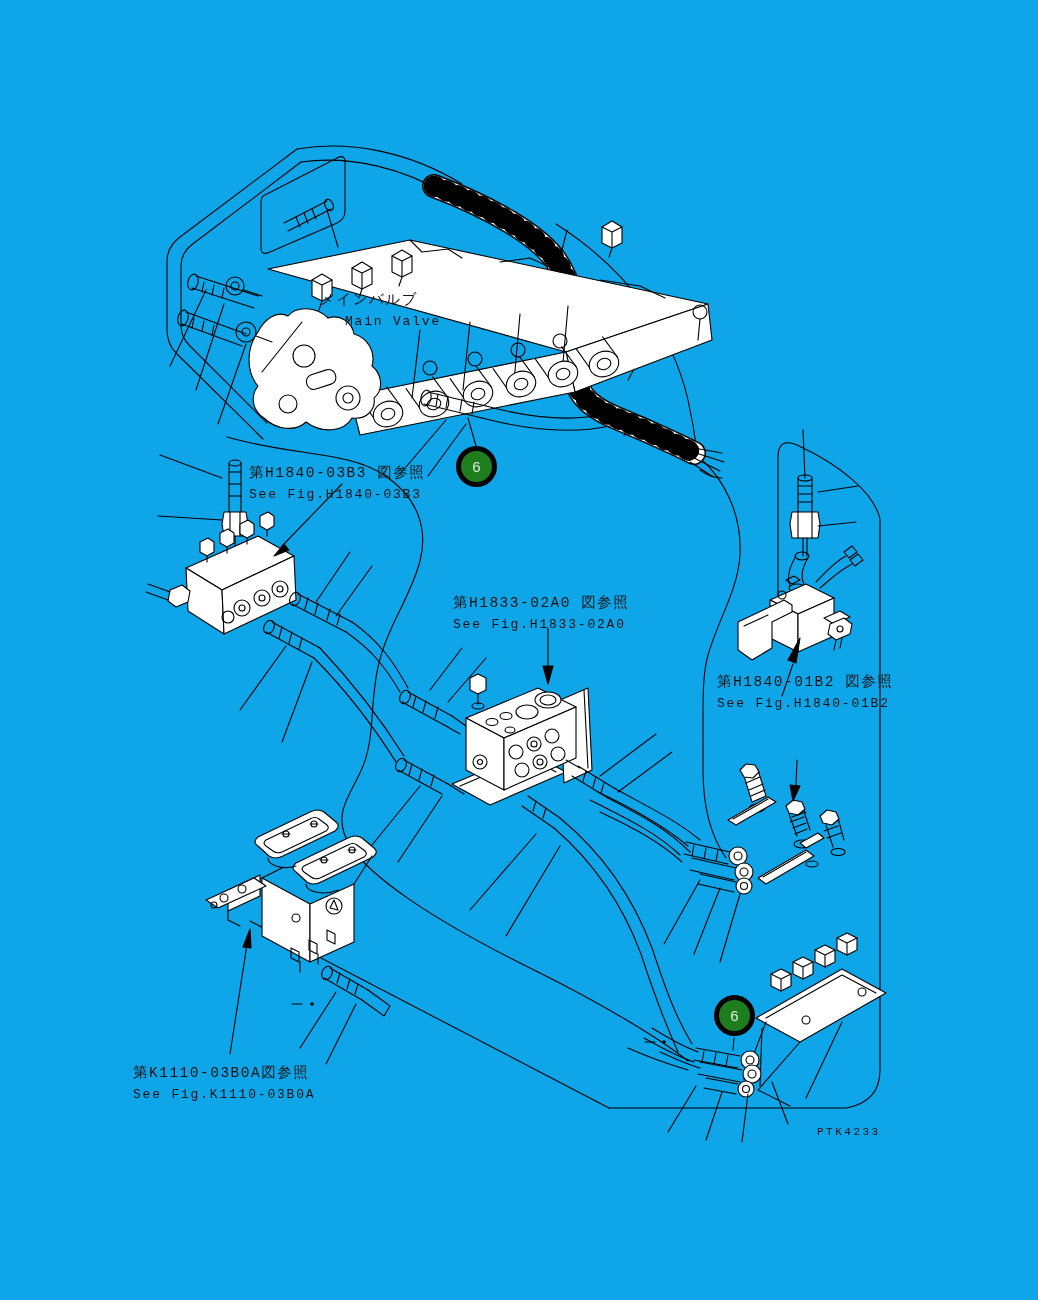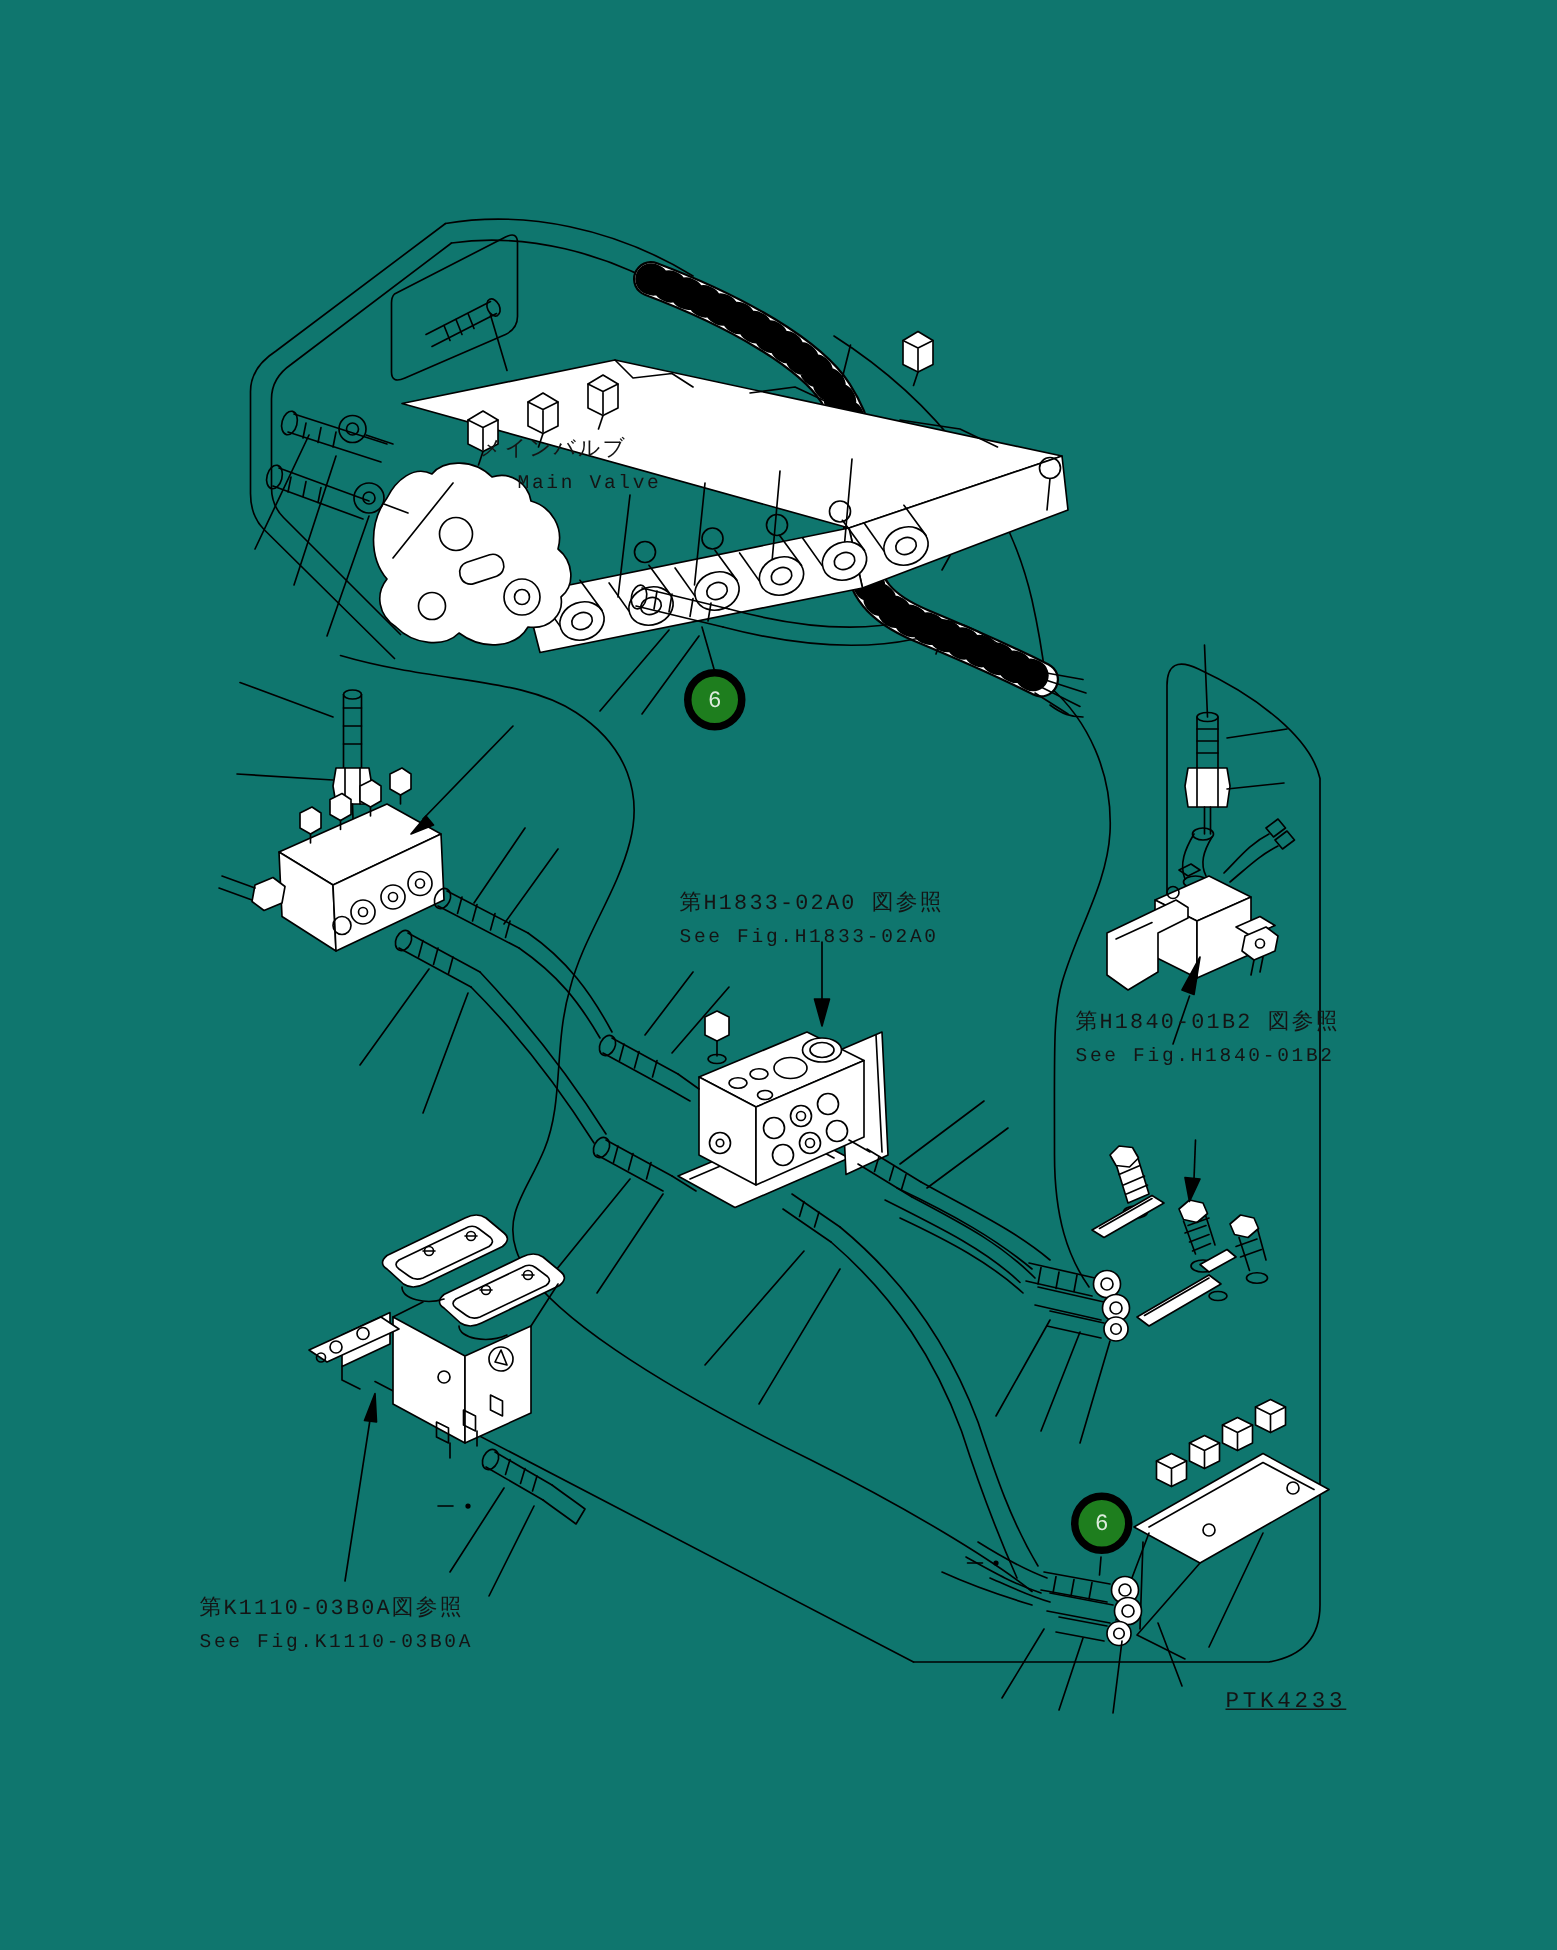--- a/index.html
+++ b/index.html
@@ -1,26 +1,26 @@
 <!DOCTYPE html>
 <html><head>
 <meta charset="utf-8">
 <style>
   html,body{margin:0;padding:0;background:#fff;}
-  #page{position:relative;width:1038px;height:1300px;background:#0f766e;overflow:hidden;
+  #page{position:relative;width:1038px;height:1300px;background:#0ea5e9;overflow:hidden;
         font-family:"Liberation Mono","DejaVu Sans Mono",monospace;}
   #art{position:absolute;left:0;top:0;}
   .lbl{position:absolute;white-space:nowrap;color:#141414;}
   .lbl .jp{display:block;font-size:14.5px;letter-spacing:1.5px;line-height:22px;}
   .lbl .en{display:block;font-size:13px;letter-spacing:1.8px;line-height:22px;}
   .callout{position:absolute;width:31px;height:31px;border-radius:50%;
            border:5px solid #000;background:#1e7e1e;color:#ddecdd;
            display:flex;align-items:center;justify-content:center;
            font-size:15px;font-family:"Liberation Sans","DejaVu Sans",sans-serif;cursor:pointer;}
-  .code{position:absolute;font-size:15px;letter-spacing:2.5px;color:#141414;text-decoration:underline;}
+  .code{position:absolute;font-size:11px;letter-spacing:2.5px;color:#141414;}
   svg *{vector-effect:non-scaling-stroke;}
 </style>
 </head>
 <body>
 
 <div id="page">
 
 <svg id="art" width="1038" height="1300" viewBox="0 0 1038 1300" fill="none" stroke="#000" stroke-width="1.1" stroke-linecap="round" stroke-linejoin="round">
 
   <g>
@@ -413,20 +413,24 @@
     <path d="M 230,1054 L 248,938" fill="none"></path>
     <polygon points="250,929 243,947 251,948"></polygon>
   </g>
 </svg>
 
   <div class="lbl" style="left:320px;top:289px;">
     <span class="jp">メインバルブ</span>
     <span class="en" style="padding-left:5px;margin-left:20px;">Main Valve</span>
   </div>
 
+  <div class="lbl" style="left:249px;top:462px;">
+    <span class="jp">第H1840-03B3 図参照</span>
+    <span class="en">See Fig.H1840-03B3</span>
+  </div>
 
   <div class="lbl" style="left:453px;top:592px;">
     <span class="jp">第H1833-02A0 図参照</span>
     <span class="en">See Fig.H1833-02A0</span>
   </div>
 
   <div class="lbl" style="left:717px;top:671px;">
     <span class="jp">第H1840-01B2 図参照</span>
     <span class="en">See Fig.H1840-01B2</span>
   </div>

